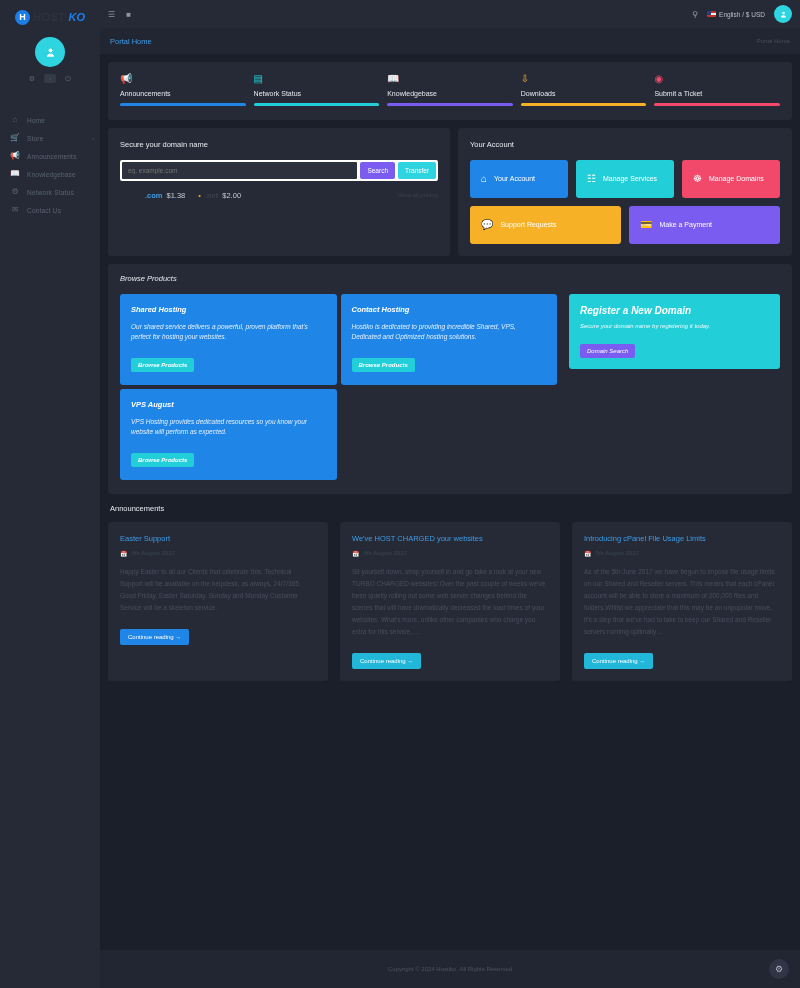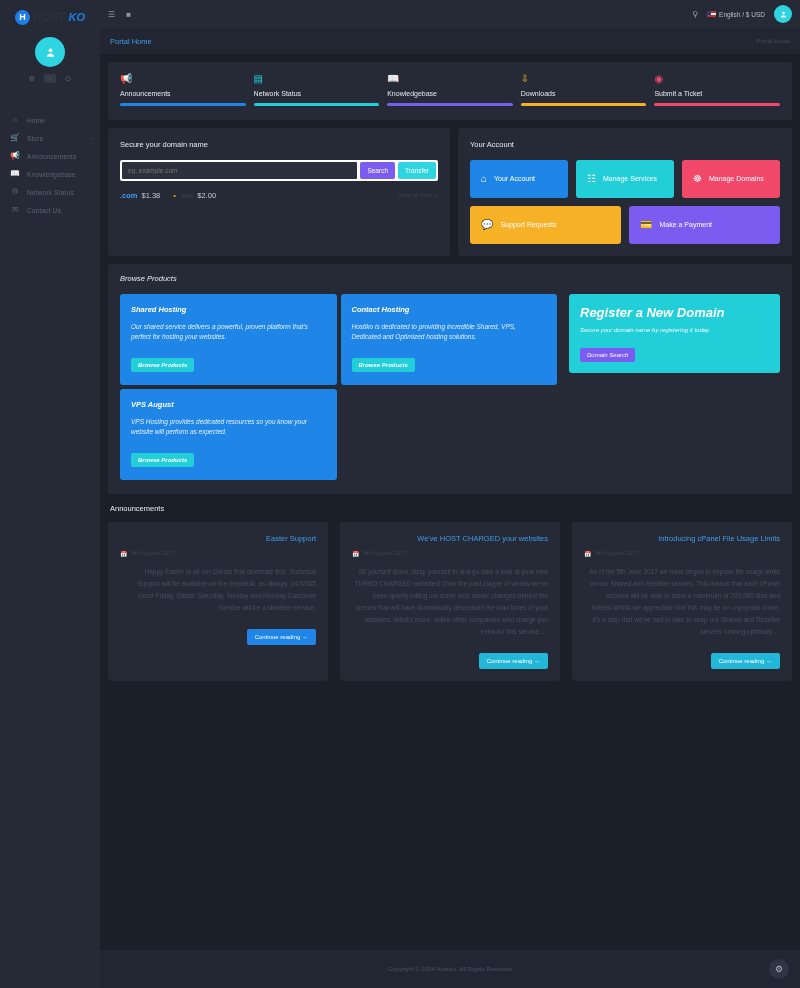--- a/index.html
+++ b/index.html
@@ -95,21 +95,21 @@
   }
   .search-wrap input {
     flex: 1; border: none; outline: none; background: #2c313d; height: 17px;
     color: #8a91a0; font-size: 6.5px; padding: 0 6px; font-family: "Liberation Sans", sans-serif;
     border-radius: 1px;
   }
   .btn-sm { border: none; height: 17px; padding: 0 7px; font-size: 6.5px; color: #fff; border-radius: 2px; cursor: pointer; font-family:"Liberation Sans",sans-serif;}
   .btn-purple { background: #7a5cf0; }
   .btn-teal { background: #2ed4e0; }
 
-  .tld-row { display: flex; align-items: center; margin-top: 10px; justify-content: space-between;}
+  .tld-row { display: flex; align-items: center; margin-top: 10px; justify-content: space-between; margin-left: 25px;}
   .tld-left { display: flex; align-items: center; gap: 13px; font-size: 7.5px; color: #c6ccd6;}
   .tld { display: flex; align-items: baseline; gap: 4px;}
   .tld .name { font-weight: bold; }
   .tld.com .name { color: #3f9ce8; }
   .tld.net .name { color: #3a4150; }
   .dot { color: #e6a817; }
   .view-pricing { font-size: 6px; color: #39414f; cursor:pointer;}
 
   .account-panel { flex: 1; padding: 12px; }
   .acct-grid { display: flex; flex-wrap: wrap; gap: 8px; }
@@ -135,30 +135,30 @@
   }
   .pc-title { font-size: 7.5px; color: #fff; margin-bottom: 8px; font-weight: bold;}
   .pc-desc { font-size: 6.5px; color: #e4f0fd; line-height: 1.65; margin-bottom: 10px; }
   .pc-btn {
     display: inline-block; background: #22cfd8; color: #fff; font-size: 6px;
     padding: 4px 7px; border-radius: 2px; cursor: pointer; font-weight: bold;
   }
   .side-card { border-radius: 3px; padding: 11px; }
   .sc-teal { background: #22cfd8; }
   .sc-purple { background: #7a5cf0; }
-  .sc-title { font-size: 13px; color: #fff; font-weight: bold; margin-bottom: 7px; }
+  .sc-title { font-size: 10px; color: #fff; font-weight: bold; margin-bottom: 7px; }
   .sc-desc { font-size: 6px; color: #f0fbfc; margin-bottom: 10px; }
   .sc-btn { display: inline-block; font-size: 6px; color: #fff; padding: 4px 7px; border-radius: 2px; cursor:pointer;}
   .sc-btn.purple { background: #7a5cf0; }
   .sc-btn.teal { background: #22cfd8; }
 
   
   .ann-section { margin-top: 10px; }
   .ann-head { font-size: 7.5px; color: #e6eaf1; margin-bottom: 9px; padding-left: 2px;}
-  .ann-grid { display: flex; gap: 12px; text-align: right; }
+  .ann-grid { display: flex; gap: 12px; }
   .ann-card { flex: 1; background: #252a36; border-radius: 3px; padding: 12px; }
   .ann-title { font-size: 7.5px; color: #3f9ce8; margin-bottom: 7px; cursor: pointer; }
   .ann-date { font-size: 6px; color: #3d4454; margin-bottom: 9px; display: flex; align-items: center; gap: 4px;}
   .ann-body { font-size: 6.5px; color: #474e5e; line-height: 1.85; margin-bottom: 11px; }
   .ann-btn {
     display: inline-block; background: #22b6d8; color: #fff; font-size: 6px;
     padding: 5px 8px; border-radius: 2px; cursor: pointer;
   }
   .ann-btn.blue { background: #1f86e8; }
 

